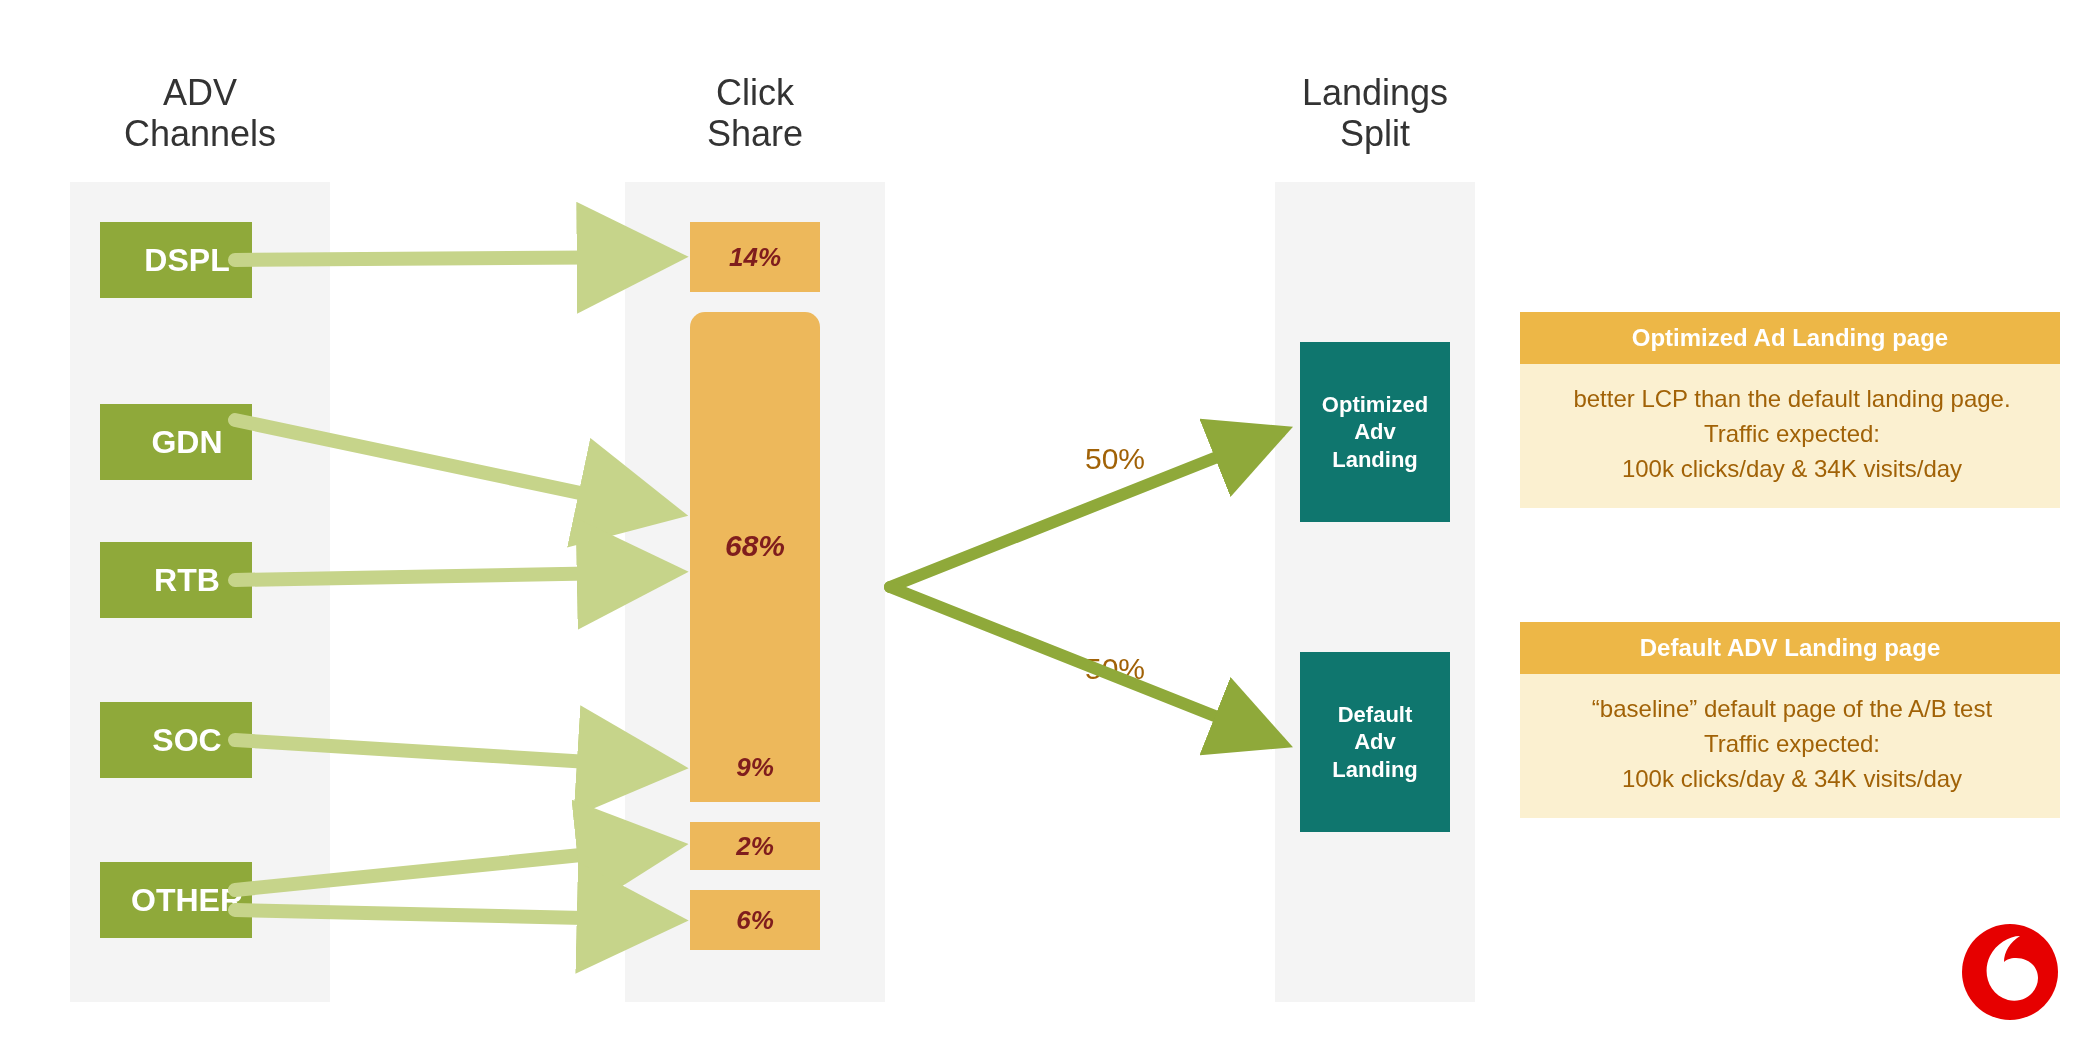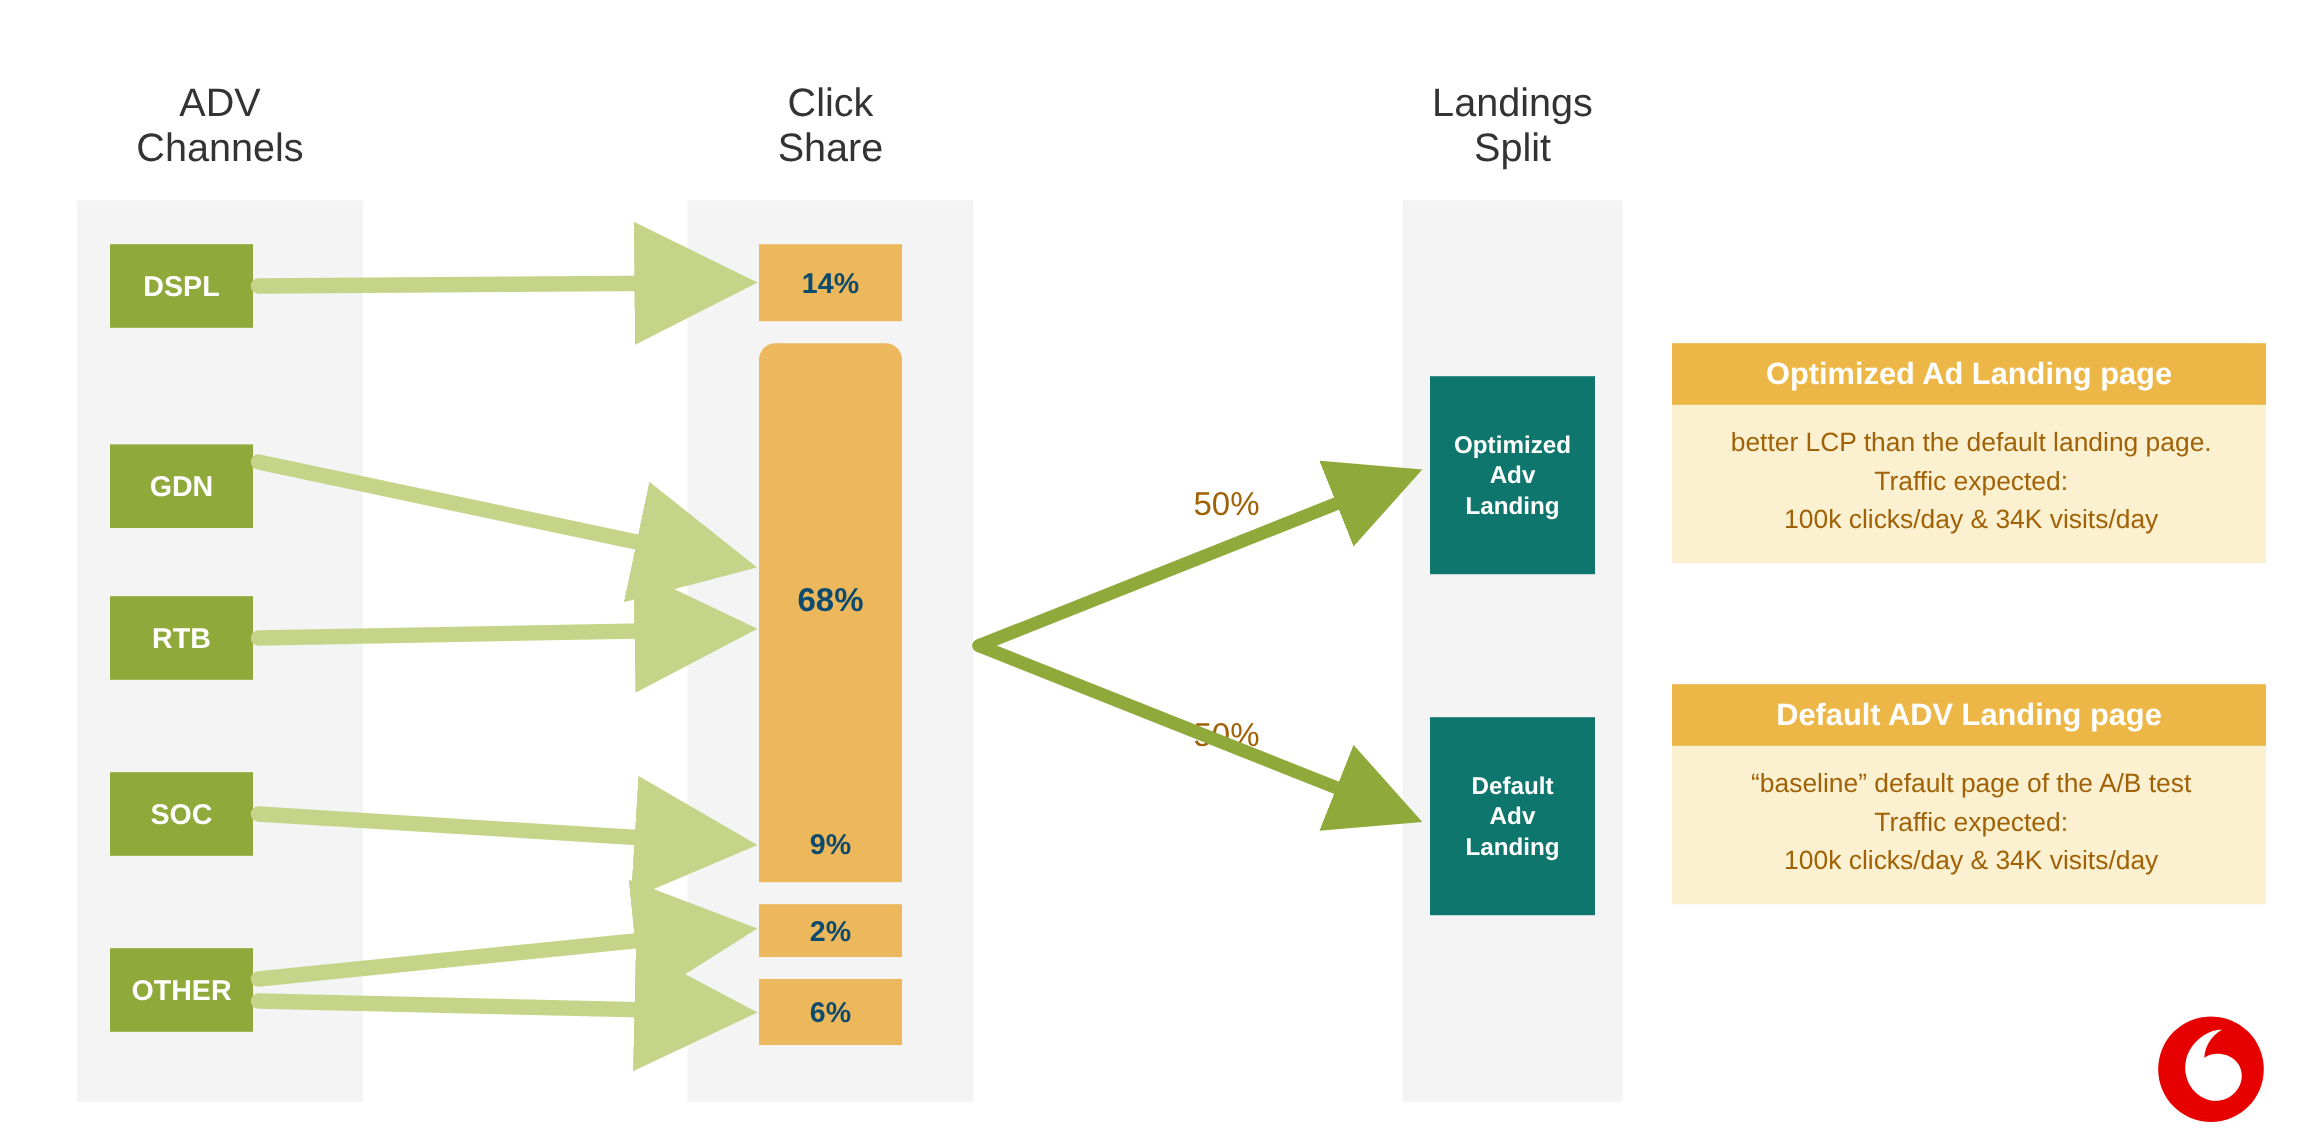--- a/index.html
+++ b/index.html
@@ -26,36 +26,38 @@
   }
   .grey-col {
     position: absolute;
     background: #F4F4F4;
   }
   .channel-box {
     position: absolute;
     background: #8FA93A;
     color: #ffffff;
     font-weight: 700;
-    font-size: 26px;
+    font-size: 32px;
     display: flex;
     align-items: center;
     justify-content: center;
     width: 130px;
     height: 76px;
+    padding-left: 22px;
   }
   .share-box {
     position: absolute;
     background: #EDB85B;
-    color: #0c4a6e;
+    color: #7f1d1d;
     font-weight: 700;
     display: flex;
     align-items: center;
     justify-content: center;
     width: 130px;
+    font-style: italic;
   }
   .share-label {
     font-size: 26px;
   }
   .share-label.big {
     font-size: 30px;
   }
   .landing-box {
     position: absolute;
     background: #0f766e;
@@ -72,21 +74,21 @@
   }
   .info-card {
     position: absolute;
     width: 540px;
     background: #FBF0D0;
   }
   .info-card .header {
     background: #EDB747;
     color: #ffffff;
     font-weight: 700;
-    font-size: 28px;
+    font-size: 24px;
     text-align: center;
     padding: 12px 10px;
   }
   .info-card .body {
     color: #a16207;
     font-size: 24px;
     line-height: 1.45;
     text-align: center;
     padding: 18px 16px 22px 20px;
   }

